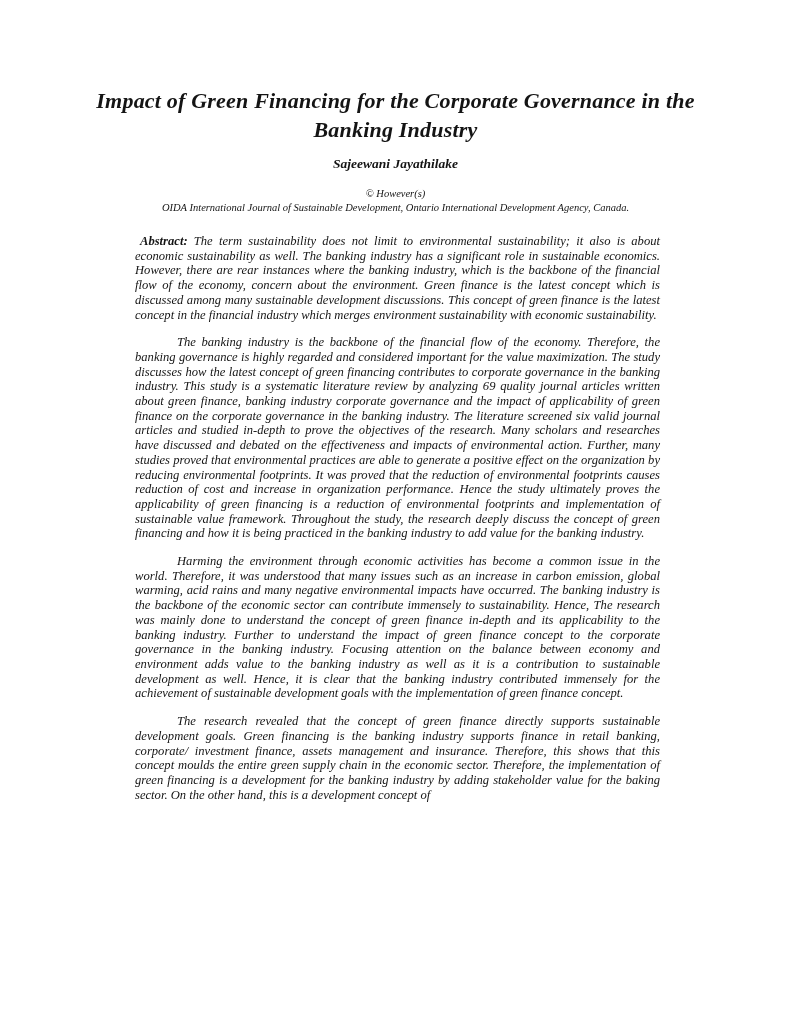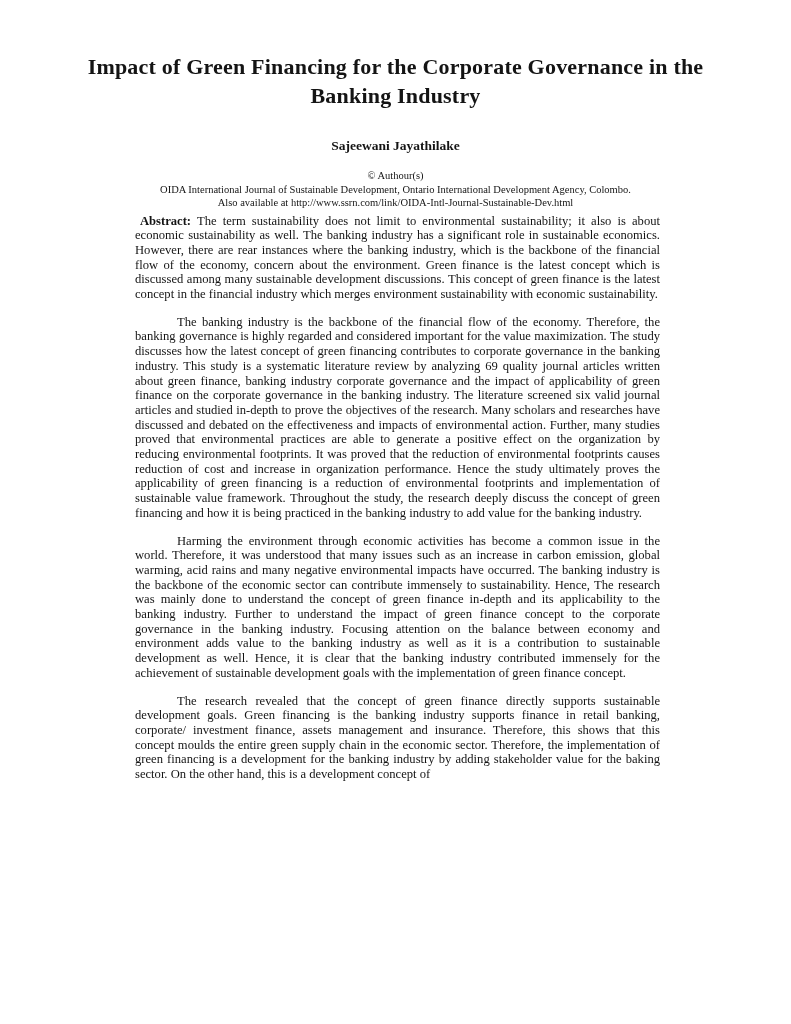--- a/index.html
+++ b/index.html
@@ -8,52 +8,53 @@
     background: #ffffff;
   }
   body {
     width: 791px;
     height: 1024px;
     font-family: "Liberation Serif", serif;
     color: #141414;
     overflow: hidden;
   }
   .page {
-    padding-top: 52px;
+    padding-top: 86px;
     box-sizing: border-box;
+    font-style: italic;
   }
   .doc-title {
     font-size: 22px;
     font-weight: bold;
     line-height: 29px;
     text-align: center;
     max-width: 650px;
     margin: 0 auto;
     letter-spacing: 0.2px;
   }
   .author-block {
-    margin-top: 28px;
+    margin-top: 12px;
     text-align: center;
     line-height: 16px;
   }
   .author-name {
     font-size: 13.5px;
     font-weight: bold;
   }
   .author-line {
     font-size: 12.5px;
   }
   .imprint-block {
     margin-top: 15px;
     text-align: center;
     font-size: 10.5px;
     line-height: 13.5px;
   }
   .body-text {
-    margin: 4px 131px 0 135px;
+    margin: 20px 131px 0 135px;
     font-size: 12.6px;
     line-height: 14.7px;
     text-align: justify;
   }
   .body-text p {
     margin: 13px 0 0 0;
     text-indent: 42px;
   }
   .body-text p.abstract-par {
     margin-top: 0;
@@ -68,23 +69,22 @@
 
 <div class="page">
 
   <h1 class="doc-title">Impact of Green Financing for the Corporate Governance in the Banking Industry</h1>
 
   <div class="author-block">
     <div class="author-name">Sajeewani Jayathilake</div>
   </div>
 
   <div class="imprint-block">
-    <div>© Authour(s)</div>
-    <div>OIDA International Journal of Sustainable Development, Ontario International Development Agency, Colombo.</div>
-    <div>Also available at http://www.ssrn.com/link/OIDA-Intl-Journal-Sustainable-Dev.html</div>
+    <div>© However(s)</div>
+    <div>OIDA International Journal of Sustainable Development, Ontario International Development Agency, Canada.</div>
   </div>
 
   <div class="body-text">
     <p class="abstract-par"><span class="abstract-label">Abstract:</span><span> The term sustainability does not limit to environmental sustainability; it also is about economic sustainability as well. The banking industry has a significant role in sustainable economics. However, there are rear instances where the banking industry, which is the backbone of the financial flow of the economy, concern about the environment. Green finance is the latest concept which is discussed among many sustainable development discussions. This concept of green finance is the latest concept in the financial industry which merges environment sustainability with economic sustainability.</span></p>
 
     <p>The banking industry is the backbone of the financial flow of the economy. Therefore, the banking governance is highly regarded and considered important for the value maximization. The study discusses how the latest concept of green financing contributes to corporate governance in the banking industry. This study is a systematic literature review by analyzing 69 quality journal articles written about green finance, banking industry corporate governance and the impact of applicability of green finance on the corporate governance in the banking industry. The literature screened six valid journal articles and studied in-depth to prove the objectives of the research. Many scholars and researches have discussed and debated on the effectiveness and impacts of environmental action. Further, many studies proved that environmental practices are able to generate a positive effect on the organization by reducing environmental footprints. It was proved that the reduction of environmental footprints causes reduction of cost and increase in organization performance. Hence the study ultimately proves the applicability of green financing is a reduction of environmental footprints and implementation of sustainable value framework. Throughout the study, the research deeply discuss the concept of green financing and how it is being practiced in the banking industry to add value for the banking industry.</p>
 
     <p>Harming the environment through economic activities has become a common issue in the world. Therefore, it was understood that many issues such as an increase in carbon emission, global warming, acid rains and many negative environmental impacts have occurred. The banking industry is the backbone of the economic sector can contribute immensely to sustainability. Hence, The research was mainly done to understand the concept of green finance in-depth and its applicability to the banking industry. Further to understand the impact of green finance concept to the corporate governance in the banking industry.  Focusing attention on the balance between economy and environment adds value to the banking industry as well as it is a contribution to sustainable development as well. Hence, it is clear that the banking industry contributed immensely for the achievement of sustainable development goals with the implementation of green finance concept.</p>
 
     <p>The research revealed that the concept of green finance directly supports sustainable development goals.  Green financing is the banking industry supports finance in retail banking, corporate/ investment finance, assets management and insurance. Therefore, this shows that this concept moulds the entire green supply chain in the economic sector. Therefore, the implementation of green financing is a development for the banking industry by adding stakeholder value for the baking sector. On the other hand, this is a development concept of</p>

